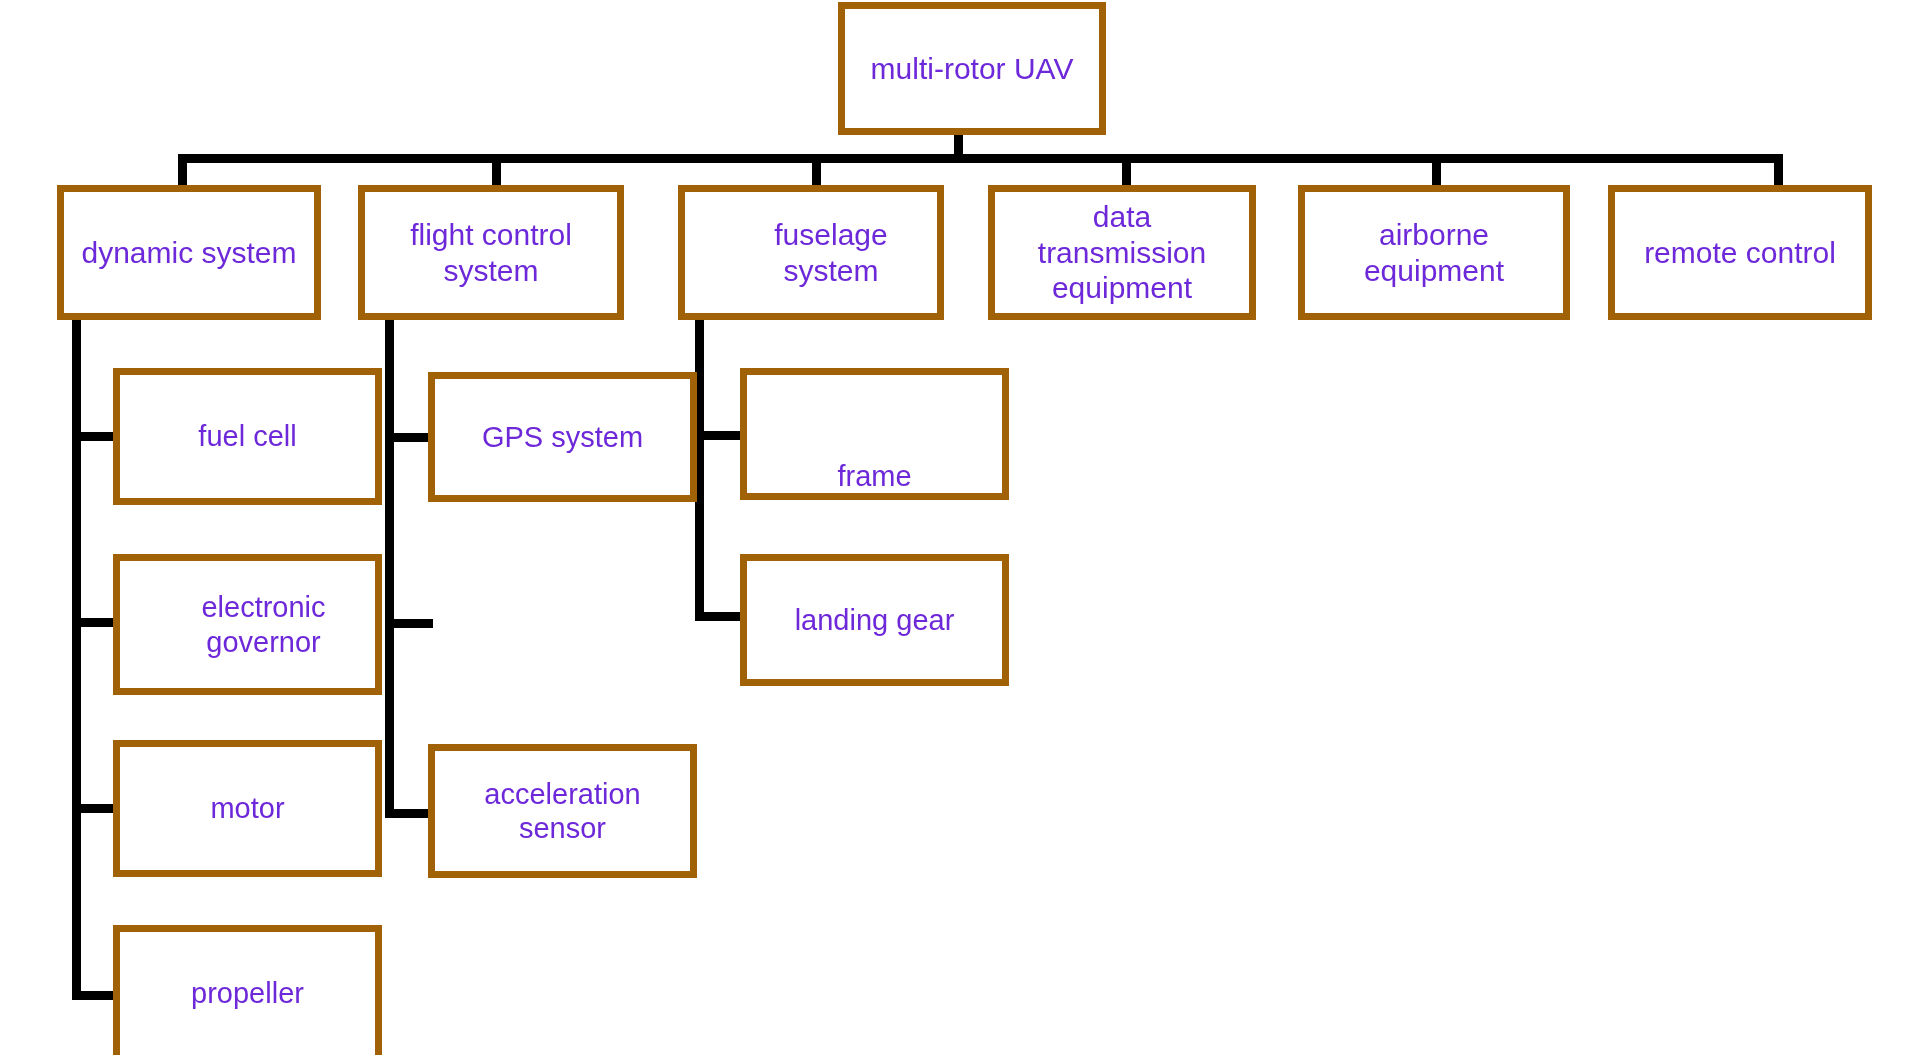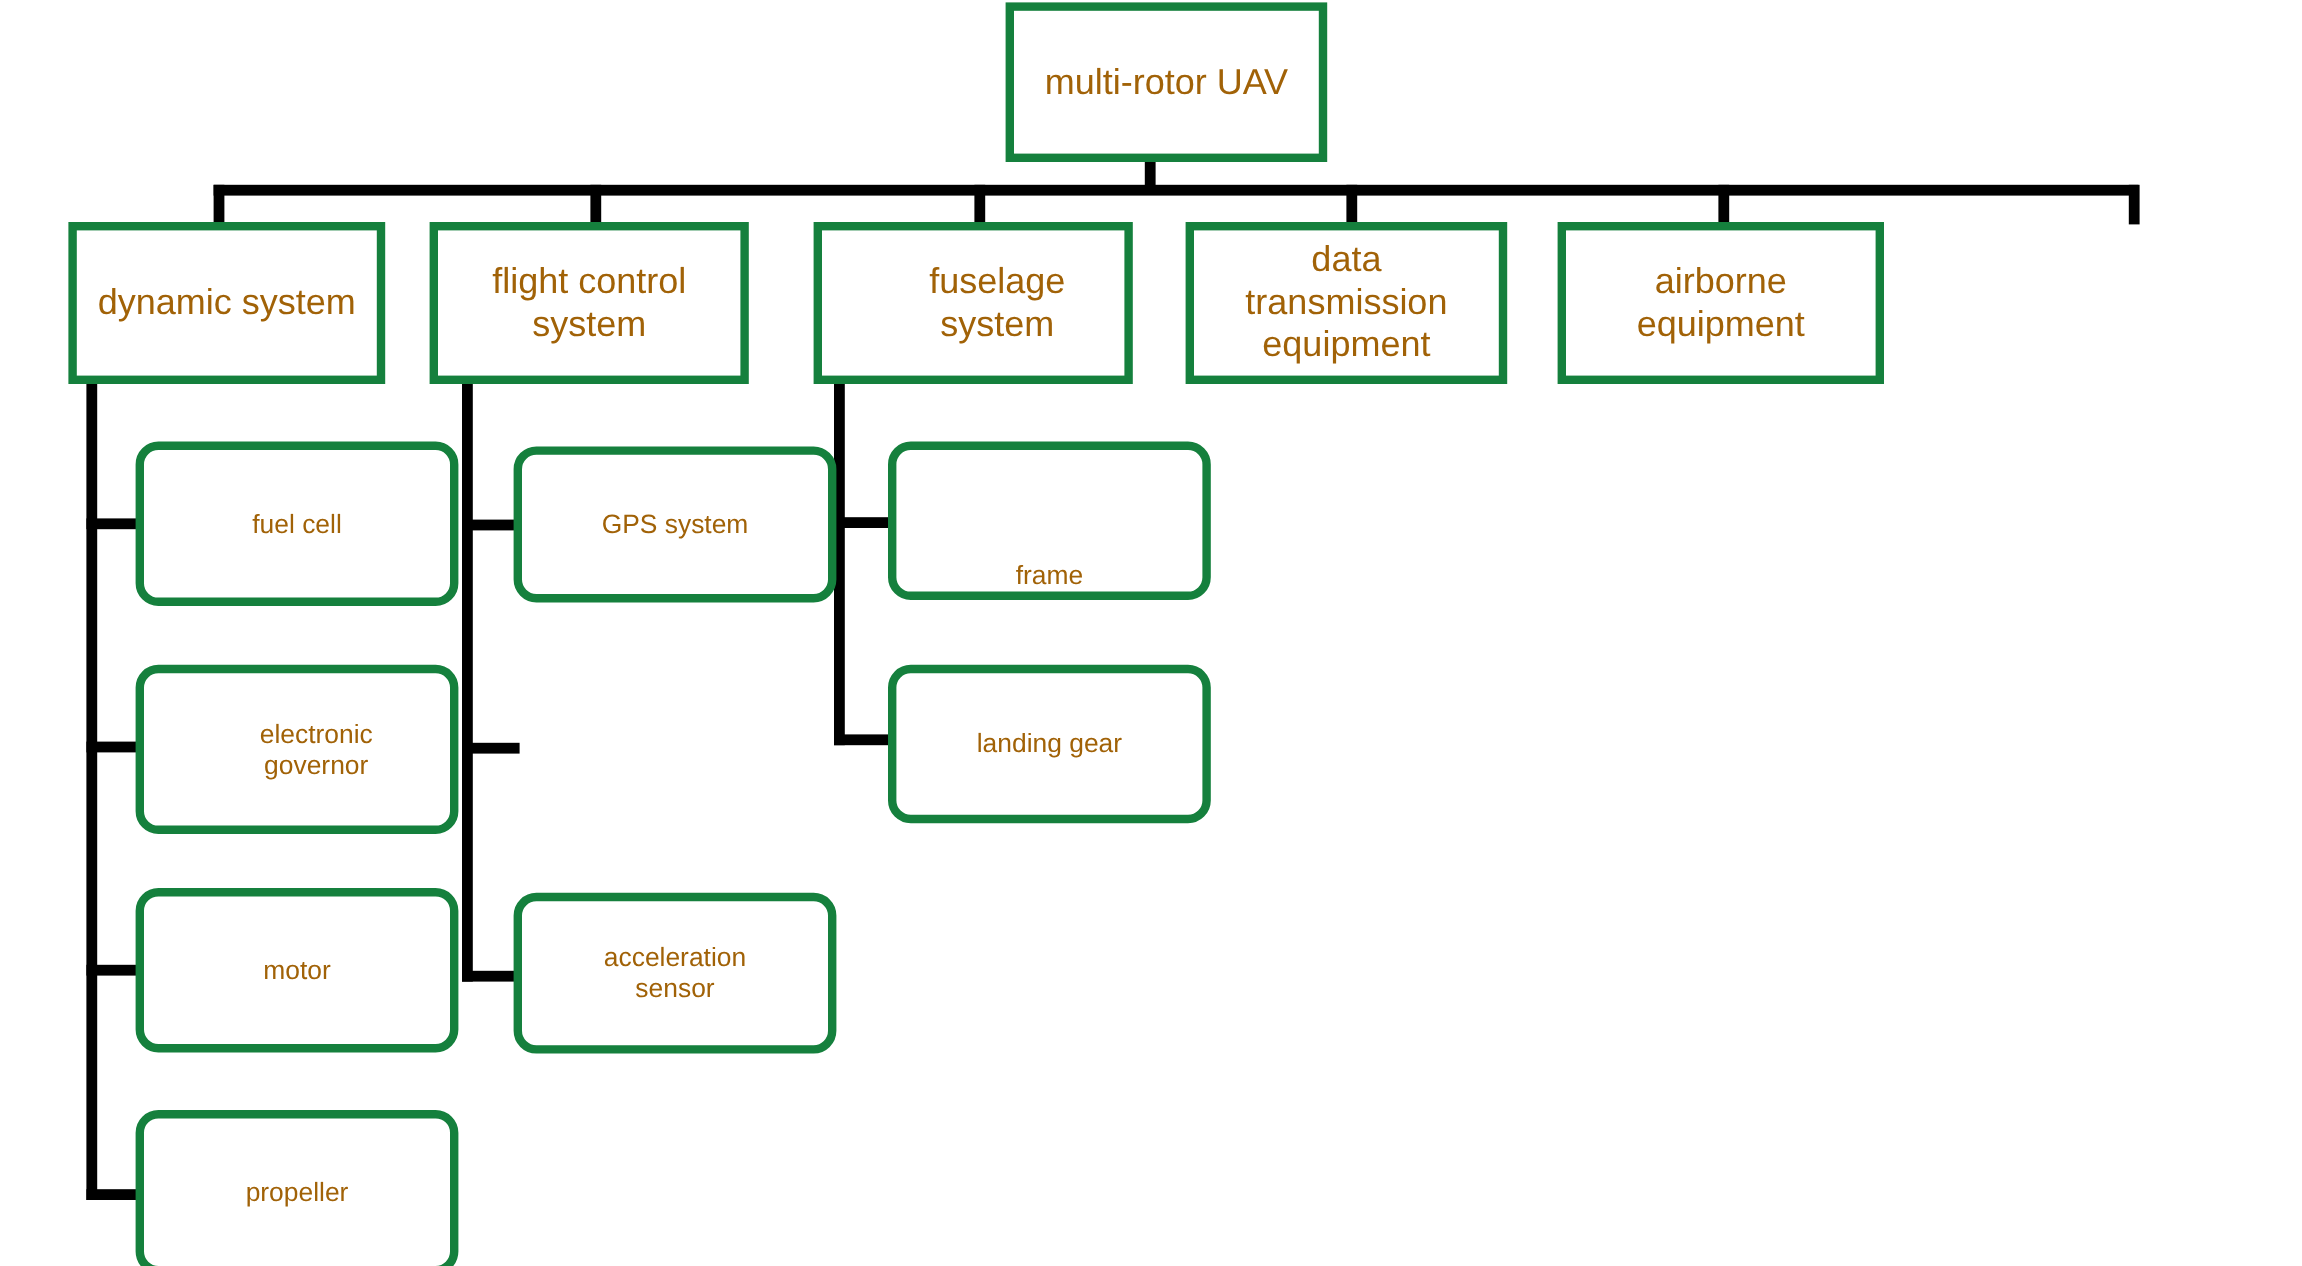--- a/index.html
+++ b/index.html
@@ -12,26 +12,26 @@
     width: 1918px;
     height: 1055px;
     background: #ffffff;
     overflow: hidden;
     font-family: "Liberation Sans", sans-serif;
   }
   .node {
     position: absolute;
     box-sizing: border-box;
     background: #ffffff;
-    border: 7px solid #15803d;
+    border: 7px solid #a16207;
     display: flex;
     align-items: center;
     justify-content: center;
     text-align: center;
-    color: #a16207;
+    color: #6d28d9;
     z-index: 3;
   }
   .node .label {
     display: block;
     line-height: 1.18;
     padding: 0 10px;
     white-space: pre-line;
   }
   
   .root {
@@ -44,21 +44,21 @@
   
   .lvl2 { height: 135px; font-size: 30px; }
   .l2-0 { left: 45px;   top: 185px; width: 264px; margin-left: 12px; }
   .l2-1 { left: 358px;  top: 185px; width: 266px; }
   .l2-2 { left: 678px;  top: 185px; width: 266px; padding-left: 40px; }
   .l2-3 { left: 988px;  top: 185px; width: 268px; }
   .l2-4 { left: 1298px; top: 185px; width: 272px; }
   .l2-5 { left: 1608px; top: 185px; width: 264px; }
 
   
-  .lvl3 { font-size: 22px; border-radius: 19px; }
+  .lvl3 { font-size: 29px; }
   
   .c-a0 { left: 113px; top: 368px; width: 269px; height: 137px; }
   .c-a1 { left: 113px; top: 554px; width: 269px; height: 141px; padding-left: 32px; }
   .c-a2 { left: 113px; top: 740px; width: 269px; height: 137px; }
   .c-a3 { left: 113px; top: 925px; width: 269px; height: 137px; }
   
   .c-b0 { left: 428px; top: 372px; width: 269px; height: 130px; }
   .c-b1 { left: 428px; top: 558px; width: 269px; height: 130px; }
   .c-b2 { left: 428px; top: 744px; width: 269px; height: 134px; }
   
@@ -118,20 +118,23 @@
   </div>
   <div class="node lvl2 l2-3">
     <span class="label">data
 transmission
 equipment</span>
   </div>
   <div class="node lvl2 l2-4">
     <span class="label">airborne
 equipment</span>
   </div>
+  <div class="node lvl2 l2-5">
+    <span class="label">remote control</span>
+  </div>
 
   <div class="node lvl3 c-a0">
     <span class="label">fuel cell</span>
   </div>
   <div class="node lvl3 c-a1">
     <span class="label">electronic
 governor</span>
   </div>
   <div class="node lvl3 c-a2">
     <span class="label">motor</span>

